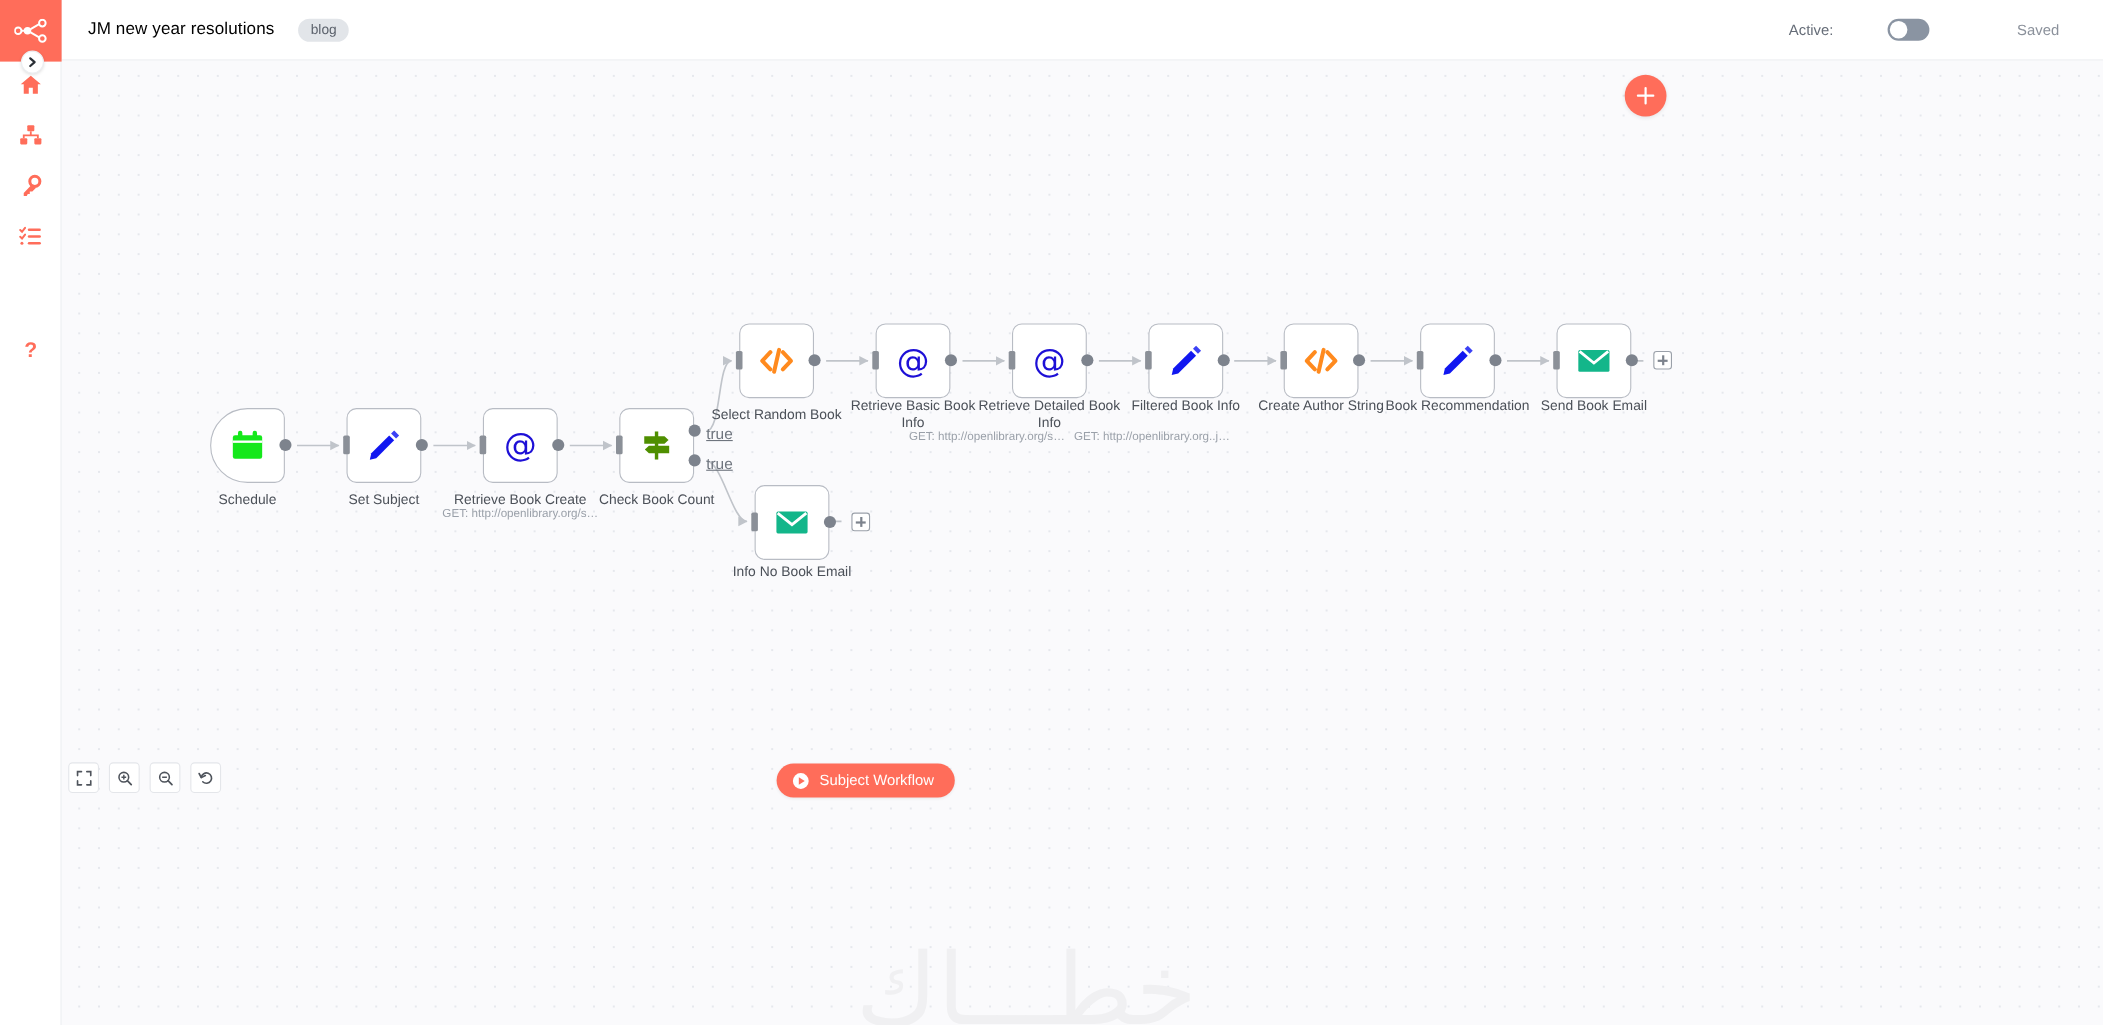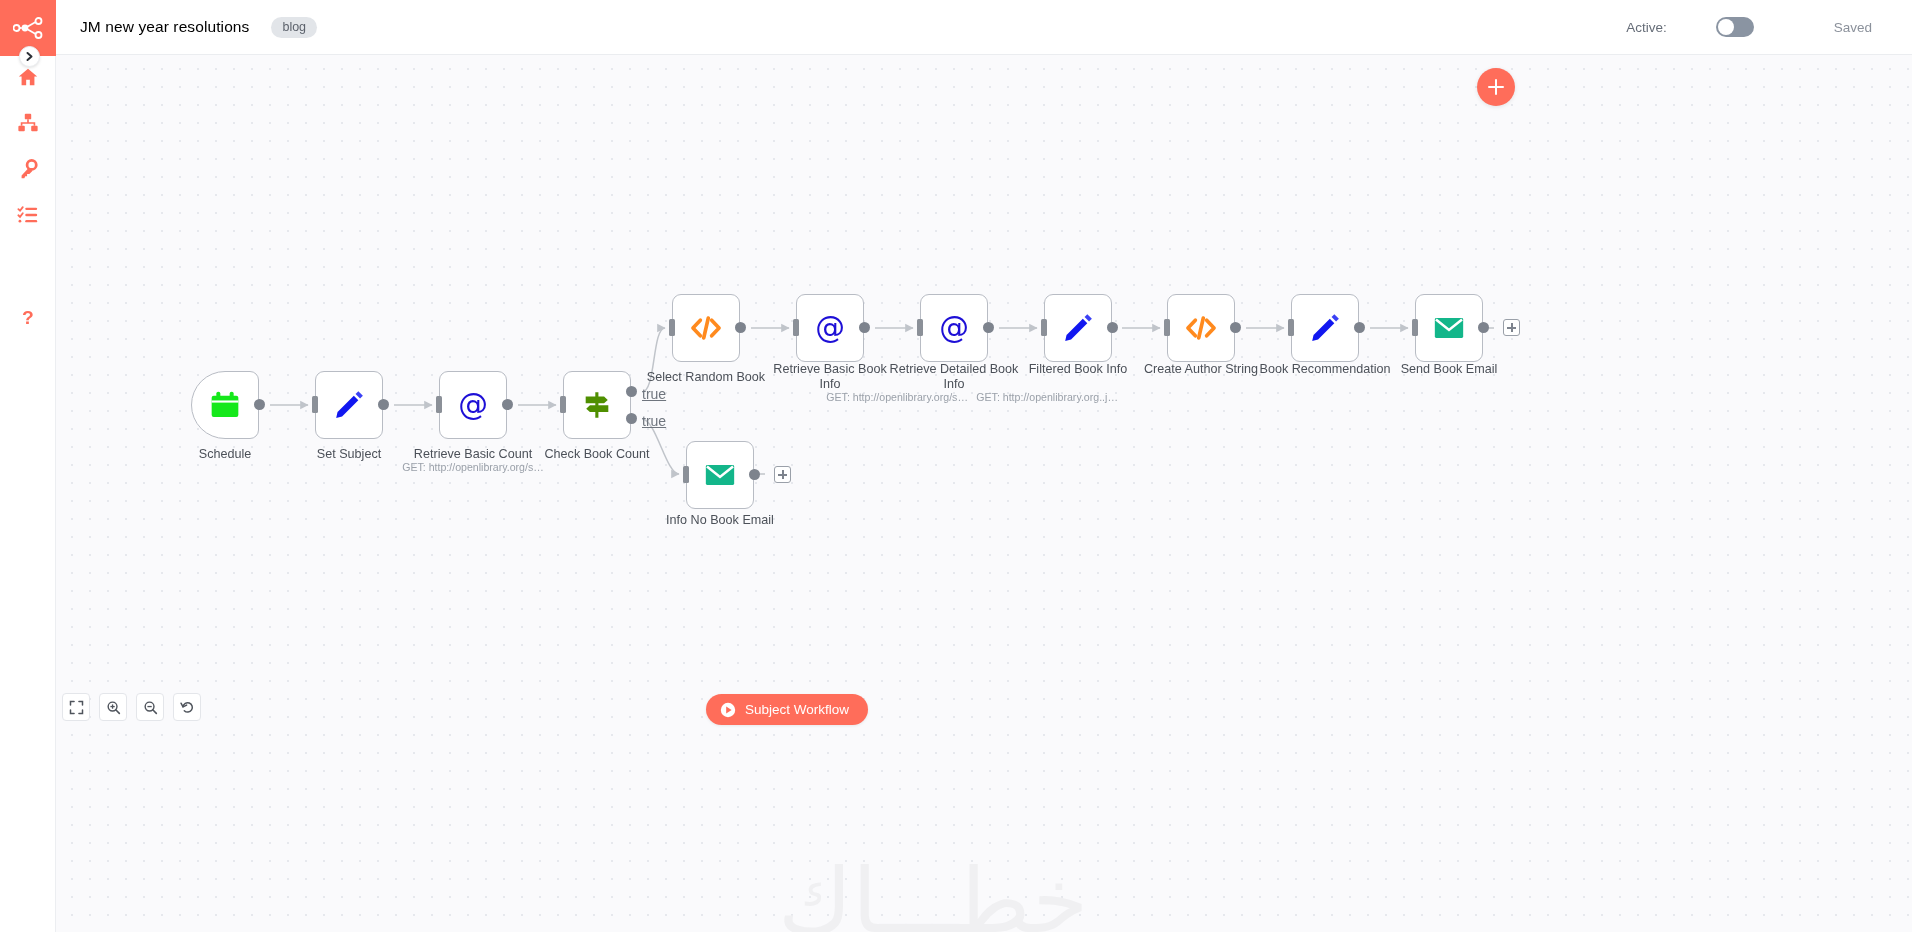--- a/index.html
+++ b/index.html
@@ -322,21 +322,21 @@
   <div class="dot-out" style="left:322px; top:344px"></div>
   <div class="node-label" style="left:209px; top:392px; width:168px">Set Subject</div>
 
   <div class="in-bar" style="left:380px; top:341px"></div>
   <div class="node" style="left:383px; top:316px">
     <svg width="34" height="34" viewBox="0 0 24 24">
       <text x="12" y="19" font-family="DejaVu Sans, sans-serif" font-size="21" fill="#1d0fd6" text-anchor="middle">@</text>
     </svg>
   </div>
   <div class="dot-out" style="left:446px; top:344px"></div>
-  <div class="node-label" style="left:333px; top:392px; width:168px">Retrieve Basic Count</div>
+  <div class="node-label" style="left:333px; top:392px; width:168px">Retrieve Book Create</div>
   <div class="node-sub" style="left:333px; top:406px; width:168px">GET: http://openlibrary.org/s…</div>
 
   <div class="in-bar" style="left:504px; top:341px"></div>
   <div class="node" style="left:507px; top:316px">
     <svg width="34" height="34" viewBox="0 0 24 24">
       <rect x="10.8" y="3" width="2.2" height="18" fill="#4f8f00"></rect>
       <path d="M4 6 h13 l2.6 2.4 L17 10.8 H4 Z" fill="#4f8f00"></path>
       <path d="M20 12.2 H7 l-2.6 2.4 L7 17 h13 Z" fill="#4f8f00"></path>
     </svg>
   </div>

